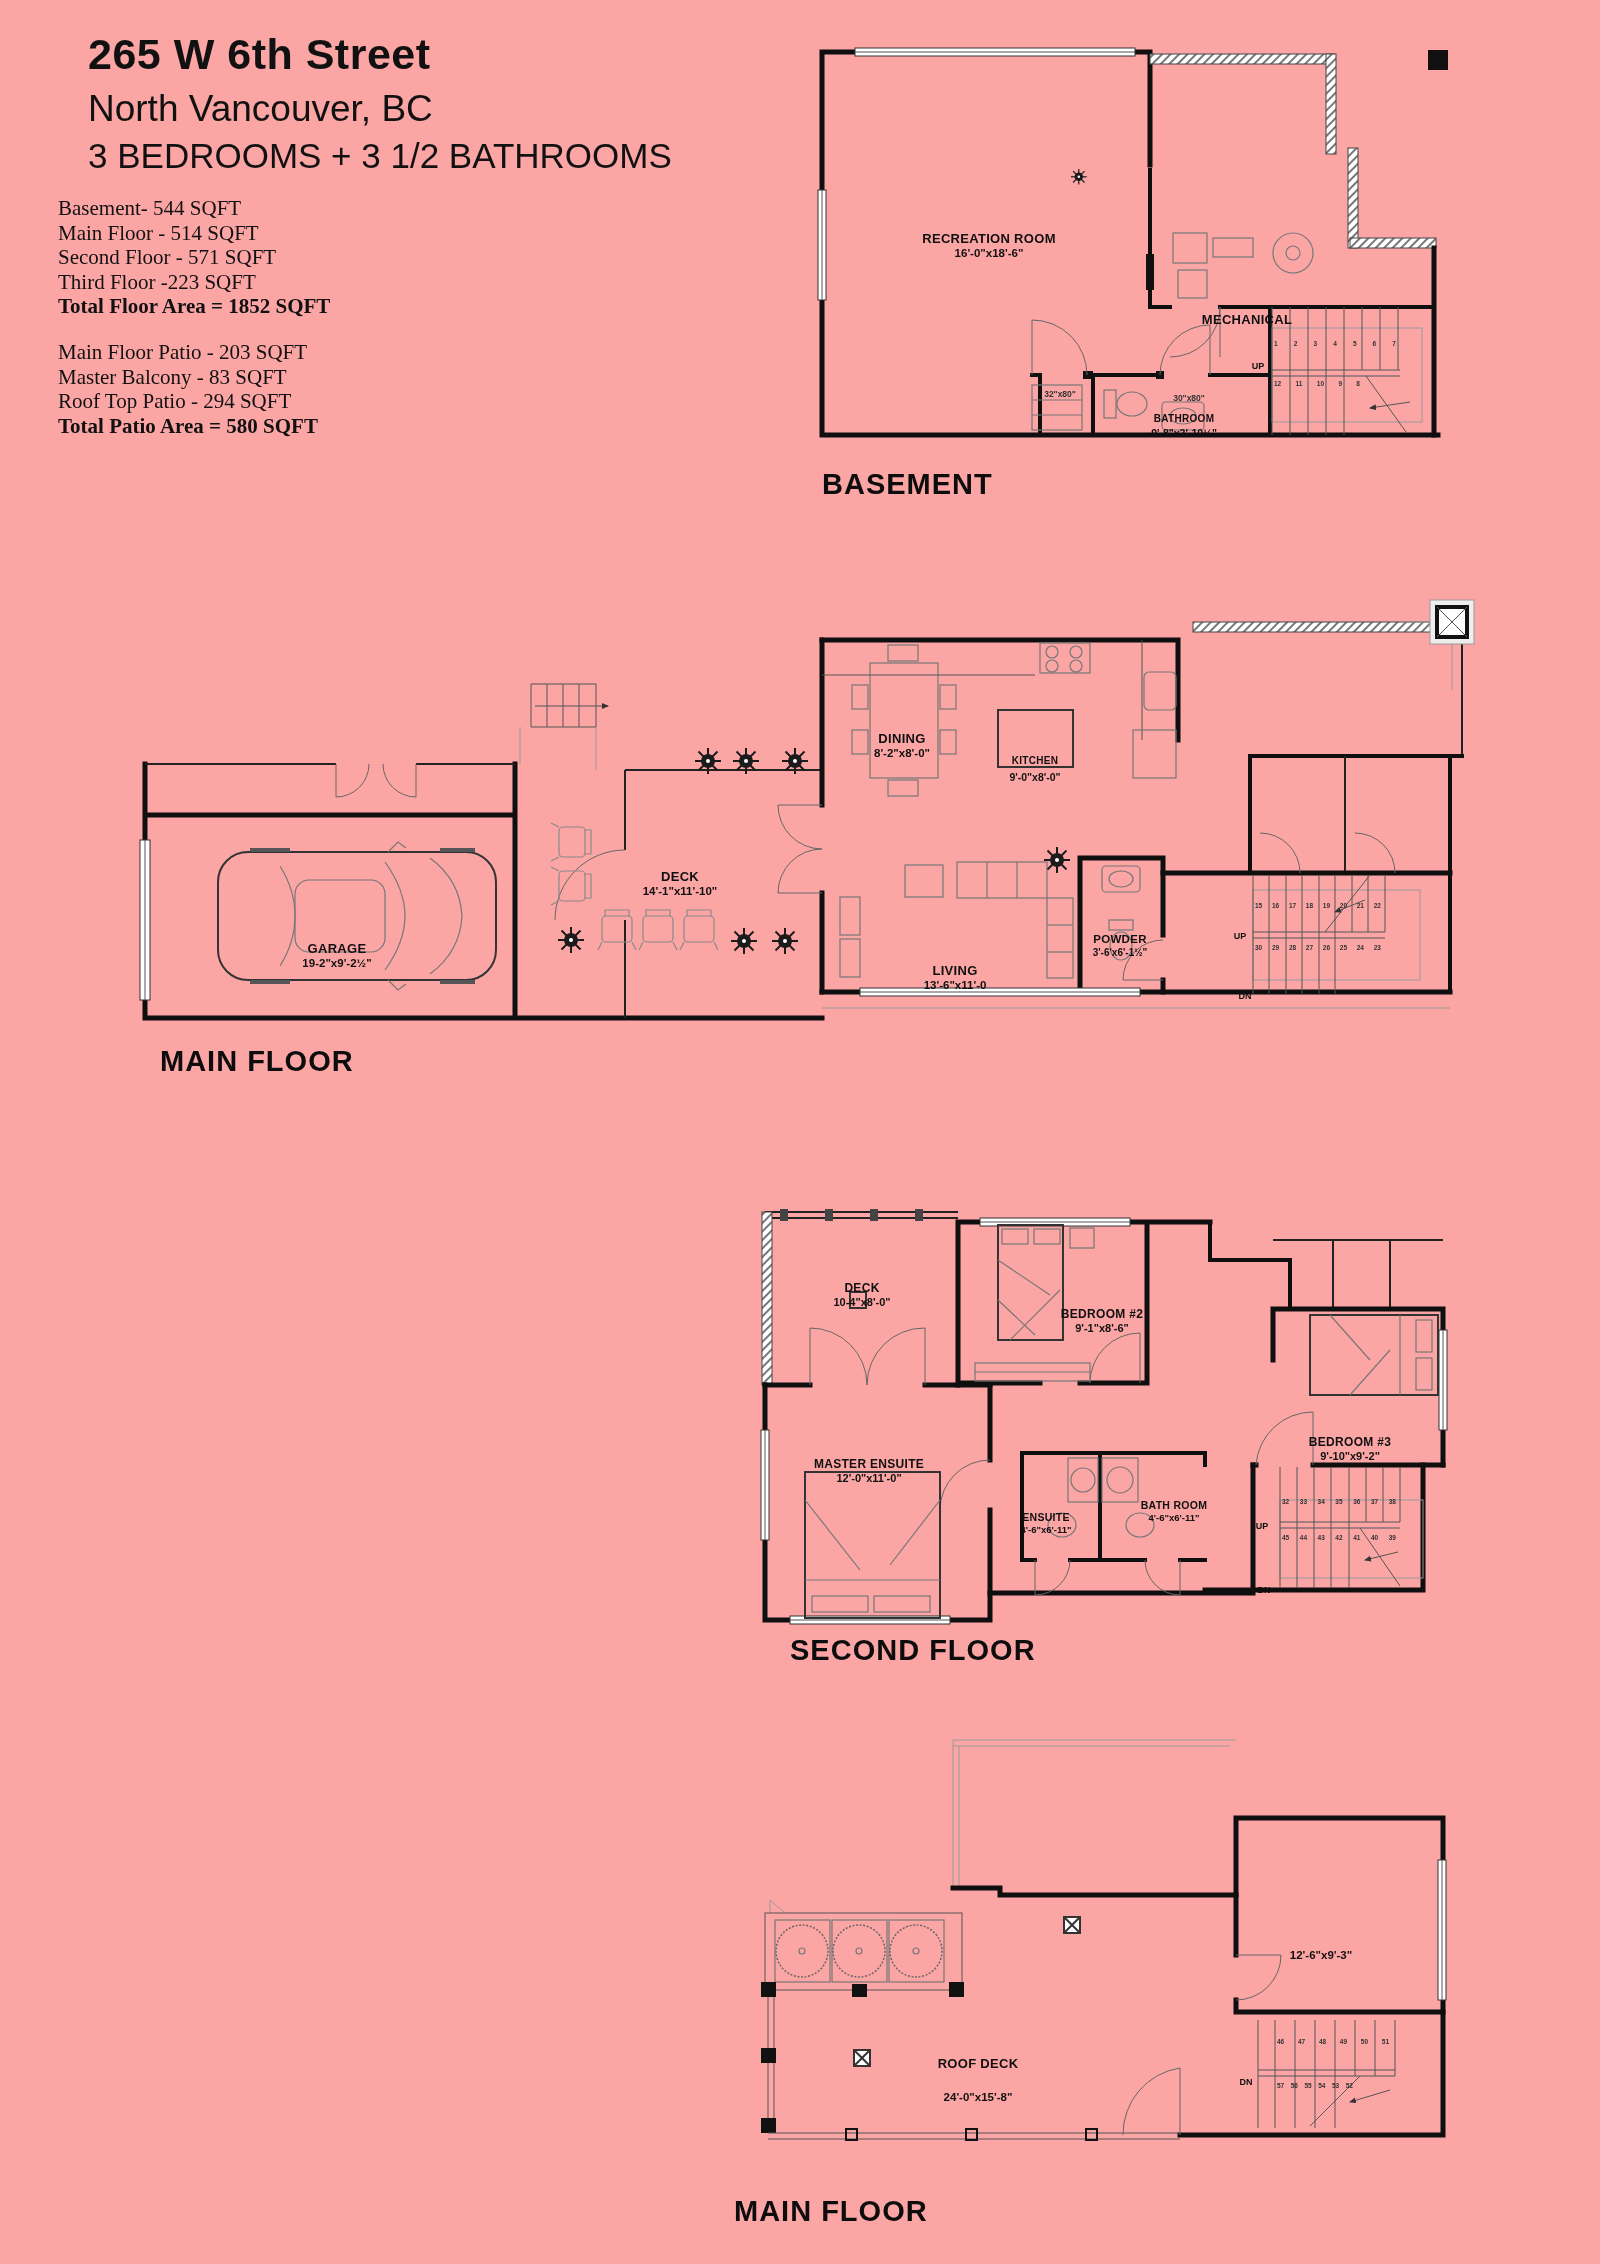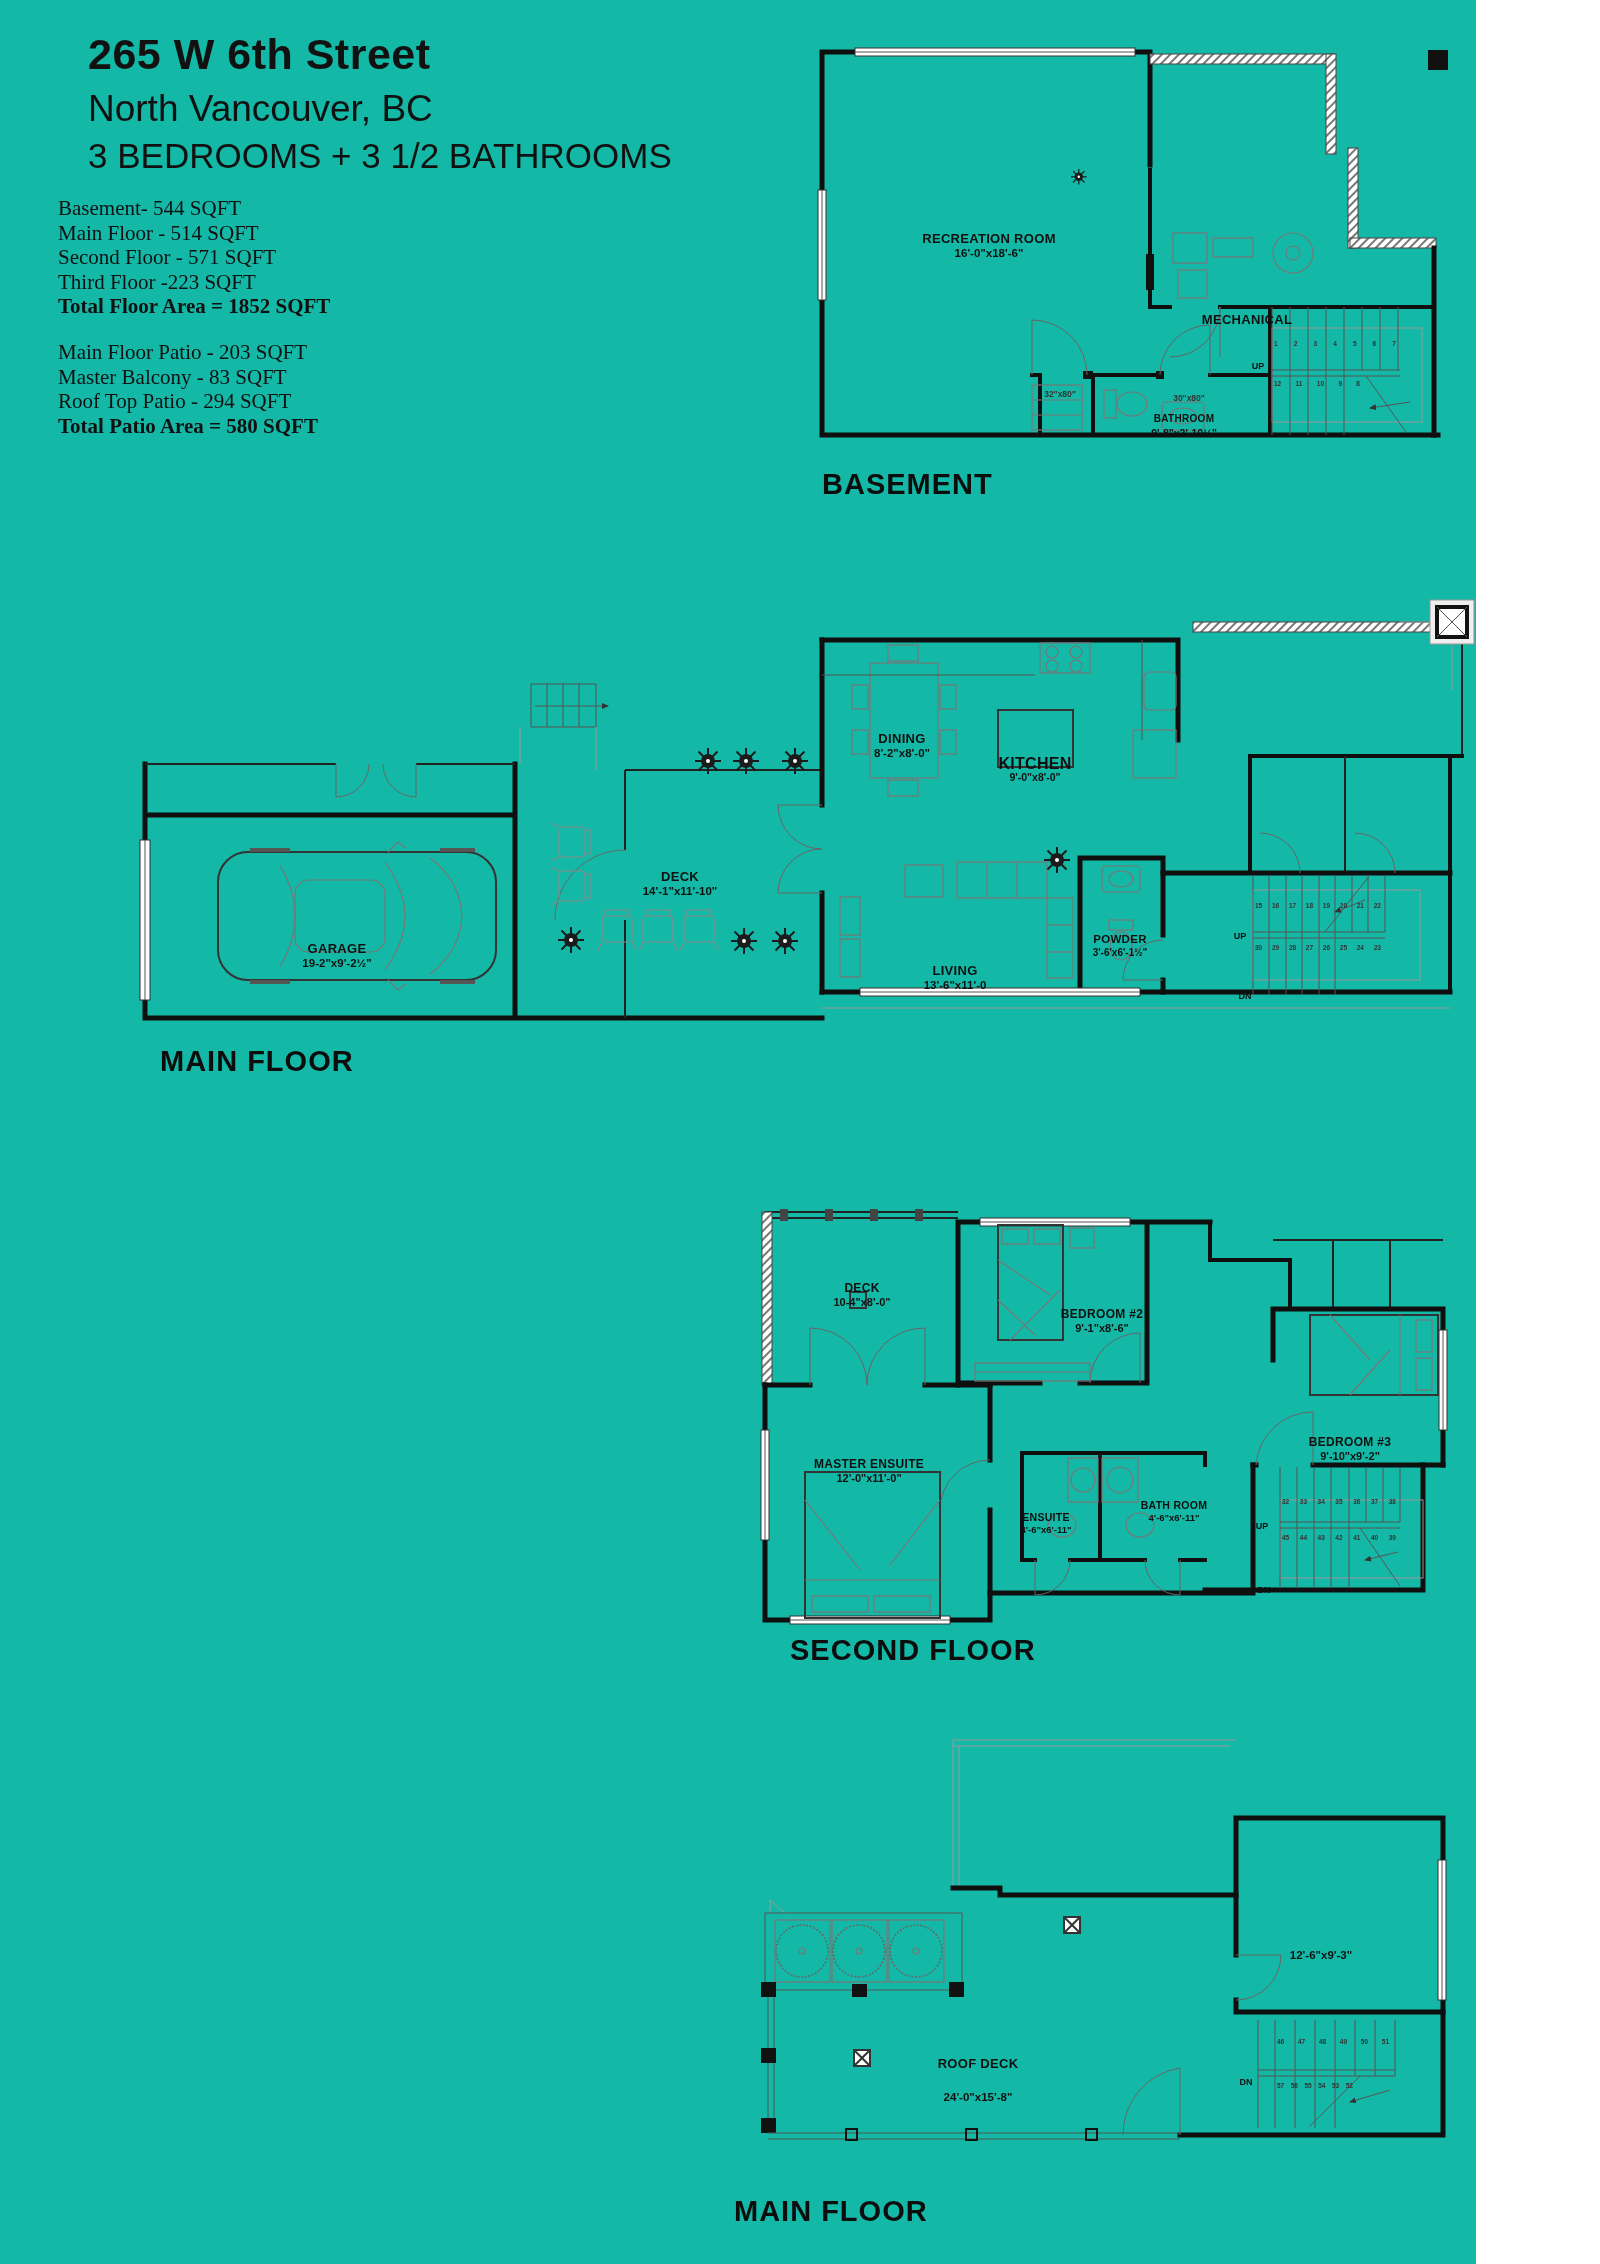--- a/index.html
+++ b/index.html
@@ -1,16 +1,16 @@
 <!DOCTYPE html>
 <html><head>
 <meta charset="utf-8">
 <style>
   html,body{margin:0;padding:0;background:#fff;}
-  #sheet{position:relative;width:1476px;height:2264px;background:#14b8a6;overflow:hidden;
+  #sheet{position:relative;width:1600px;height:2264px;background:#fca5a5;overflow:hidden;
          font-family:"Liberation Sans",sans-serif;color:#111;}
   
   .hdr-address{position:absolute;left:88px;top:30px;font-size:43px;font-weight:bold;letter-spacing:0.5px;}
   .hdr-city{position:absolute;left:88px;top:88px;font-size:37px;font-weight:400;}
   .hdr-specs{position:absolute;left:88px;top:136px;font-size:35px;font-weight:400;}
   .area-block{position:absolute;left:58px;font-family:"Liberation Serif",serif;font-size:21px;line-height:24.5px;}
   .area-line{display:block;}
   .area-total{font-weight:bold;}
   
   .plan{position:absolute;}
@@ -283,21 +283,21 @@
         <path class="t" d="M1307,17 L1337,47 M1307,47 L1337,17"></path>
         <path class="tg" d="M1300,32 H1270 M1322,54 V100"></path>
       </g>
     </svg>
     <div class="lbl lbl-name" style="left:207px;top:316px;">GARAGE</div>
     <div class="lbl lbl-dim" style="left:207px;top:332px;">19-2"x9'-2½"</div>
     <div class="lbl lbl-name" style="left:550px;top:244px;">DECK</div>
     <div class="lbl lbl-dim" style="left:550px;top:260px;">14'-1"x11'-10"</div>
     <div class="lbl lbl-name" style="left:772px;top:106px;">DINING</div>
     <div class="lbl lbl-dim" style="left:772px;top:122px;">8'-2"x8'-0"</div>
-    <div class="lbl lbl-name" style="left:905px;top:130px;font-size:16px;">KITCHEN</div>
+    <div class="lbl lbl-name" style="left:905px;top:130px;font-size:10px;">KITCHEN</div>
     <div class="lbl lbl-dim" style="left:905px;top:146px;font-size:10.5px;">9'-0"x8'-0"</div>
     <div class="lbl lbl-name" style="left:825px;top:338px;">LIVING</div>
     <div class="lbl lbl-dim" style="left:825px;top:354px;">13'-6"x11'-0</div>
     <div class="lbl lbl-name" style="left:990px;top:308px;font-size:11.5px;">POWDER</div>
     <div class="lbl lbl-dim" style="left:990px;top:322px;font-size:10px;">3'-6'x6'-1½"</div>
     <div class="lbl lbl-updn" style="left:1110px;top:306px;">UP</div>
     <div class="lbl lbl-updn" style="left:1115px;top:366px;">DN</div>
     <div class="stair-nums" style="left:1125px;top:312px;width:126px;">
         <span class="sn">15</span>
         <span class="sn">16</span>

